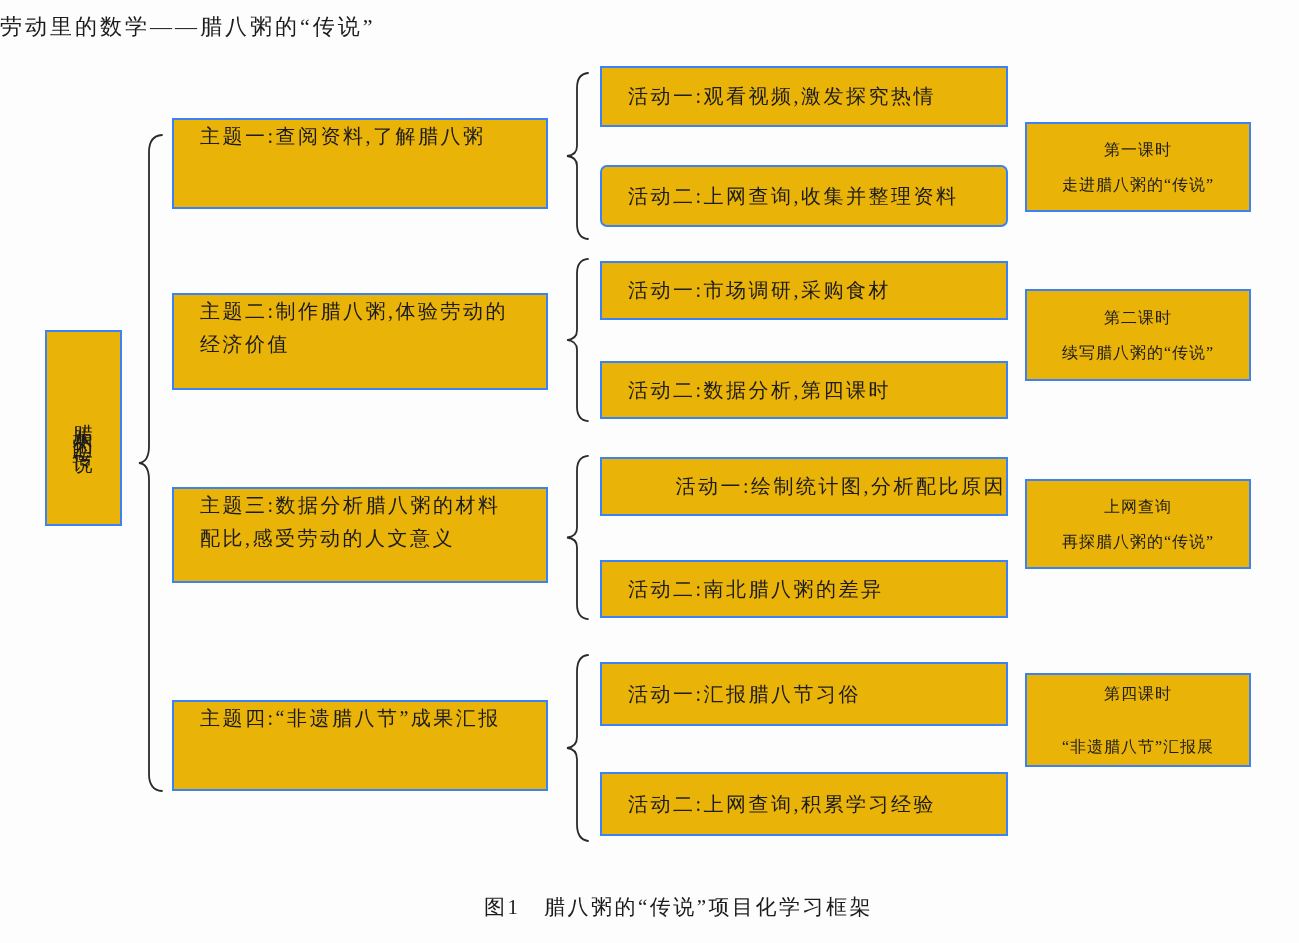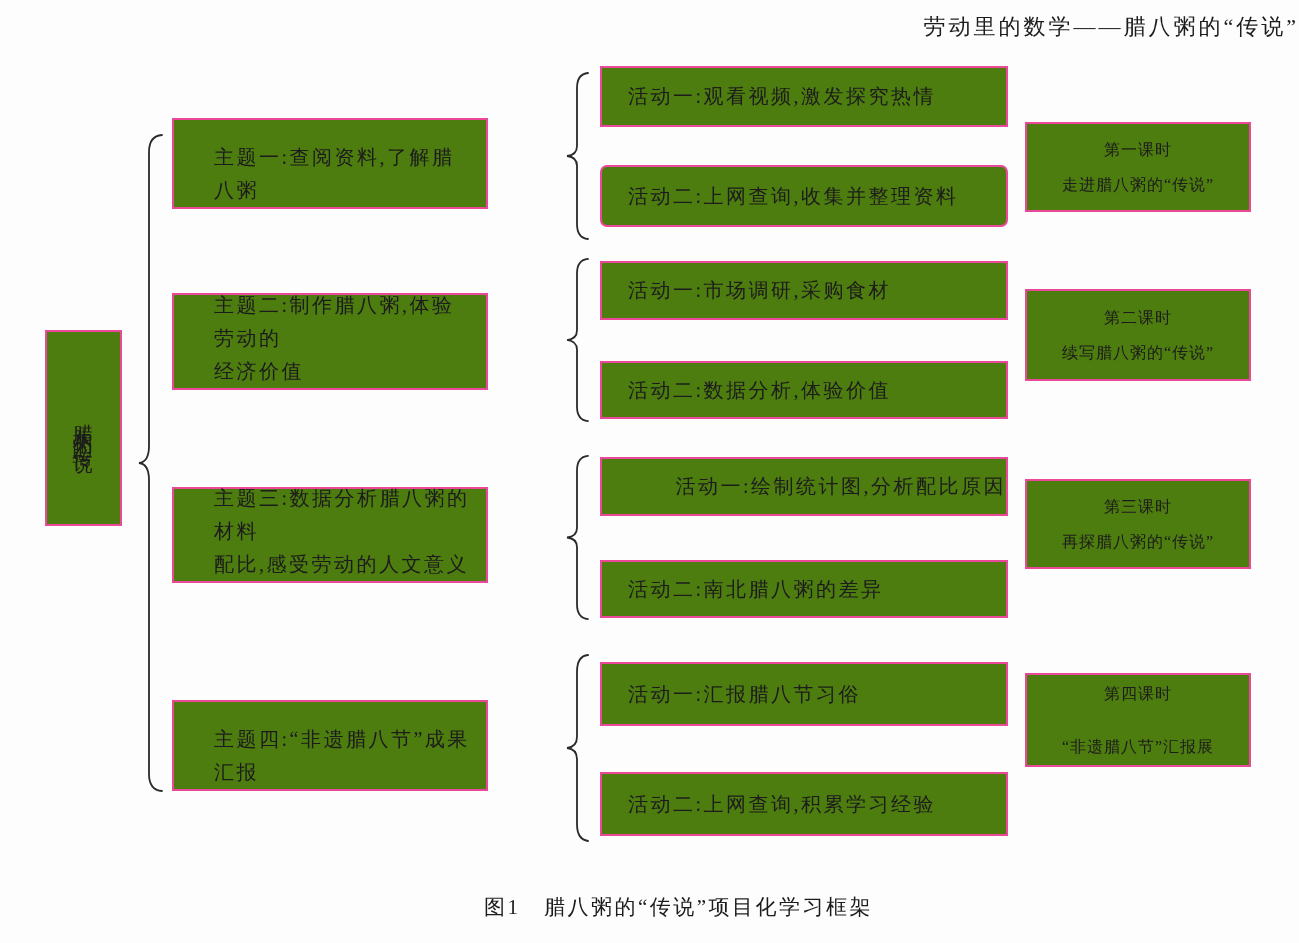--- a/index.html
+++ b/index.html
@@ -10,42 +10,42 @@
     background: #fdfdfd;
     font-family: "Liberation Serif", "DejaVu Serif", serif;
     color: #1c1c1c;
     overflow: hidden;
   }
   .title {
     position: absolute;
     top: 12px;
     left: 0;
     width: 100%;
-    text-align: right;
+    text-align: left;
     font-size: 22px;
     letter-spacing: 3px;
     white-space: nowrap;
   }
   .box {
     position: absolute;
-    border: 2px solid #ec4899;
-    background: #4d7c0f;
+    border: 2px solid #3b82f6;
+    background: #eab308;
     box-sizing: border-box;
   }
   .root {
     left: 45px; top: 330px; width: 77px; height: 196px;
     display: flex; align-items: center; justify-content: center;
     writing-mode: vertical-rl;
     font-size: 20px;
     letter-spacing: 5px;
   }
   .theme {
-    left: 172px; width: 316px;
-    display: flex; flex-direction: column; justify-content: flex-end;
-    padding: 0 10px 0 40px;
+    left: 172px; width: 376px;
+    display: flex; flex-direction: column; justify-content: flex-start;
+    padding: 0 10px 0 26px;
     font-size: 20px;
     letter-spacing: 2.5px;
     line-height: 33px;
   }
   .act {
     left: 600px; width: 408px;
     display: flex; flex-direction: column; justify-content: center;
     padding-left: 26px;
     font-size: 20px;
     letter-spacing: 2.5px;
@@ -126,21 +126,21 @@
     <div>活动一:观看视频,激发探究热情</div>
   </div>
   <div class="box act" style="top:165px; height:62px;border-radius:7px;">
     <div>活动二:上网查询,收集并整理资料</div>
   </div>
 
   <div class="box act" style="top:261px; height:59px;">
     <div>活动一:市场调研,采购食材</div>
   </div>
   <div class="box act" style="top:361px; height:58px;">
-    <div>活动二:数据分析,体验价值</div>
+    <div>活动二:数据分析,第四课时</div>
   </div>
 
   <div class="box act" style="top:457px; height:59px;align-items:flex-end;">
     <div>活动一:绘制统计图,分析配比原因</div>
   </div>
   <div class="box act" style="top:560px; height:58px;">
     <div>活动二:南北腊八粥的差异</div>
   </div>
 
   <div class="box act" style="top:662px; height:64px;">
@@ -152,21 +152,21 @@
 
   <div class="box lesson" style="top:122px; height:90px;">
     <div>第一课时</div>
     <div>走进腊八粥的“传说”</div>
   </div>
   <div class="box lesson" style="top:289px; height:92px;">
     <div>第二课时</div>
     <div>续写腊八粥的“传说”</div>
   </div>
   <div class="box lesson" style="top:479px; height:90px;">
-    <div>第三课时</div>
+    <div>上网查询</div>
     <div>再探腊八粥的“传说”</div>
   </div>
   <div class="box lesson" style="top:673px; height:94px;gap:18px;">
     <div>第四课时</div>
     <div>“非遗腊八节”汇报展</div>
   </div>
 
   <div class="caption">图1　腊八粥的“传说”项目化学习框架</div>
 
 </div>

